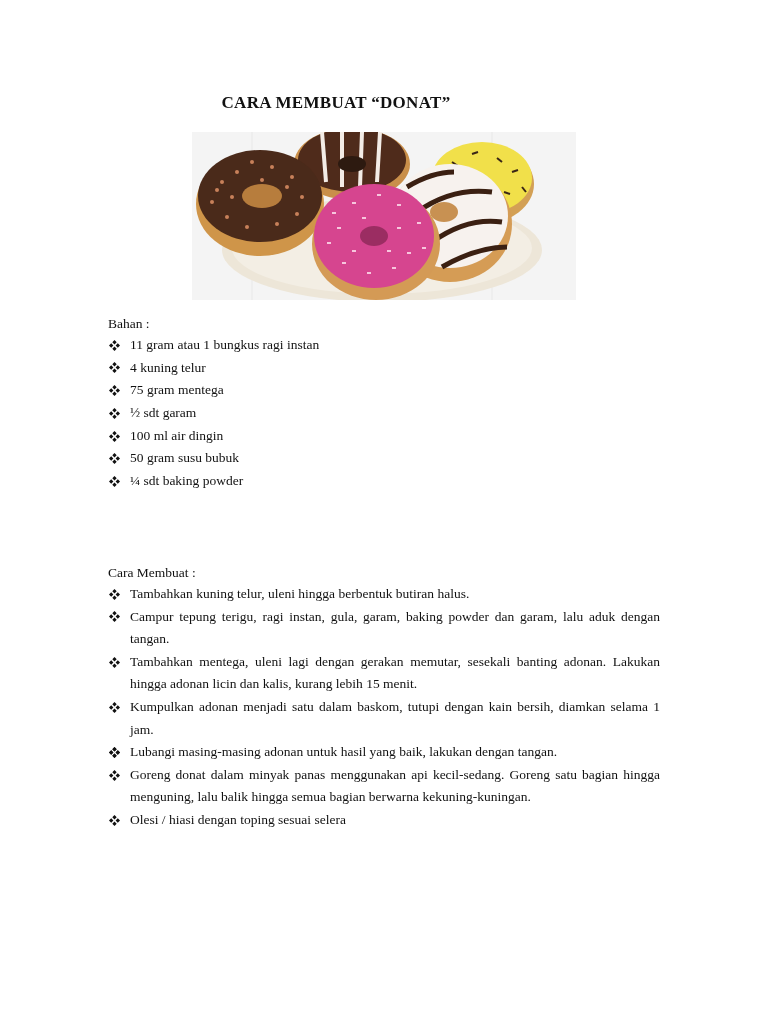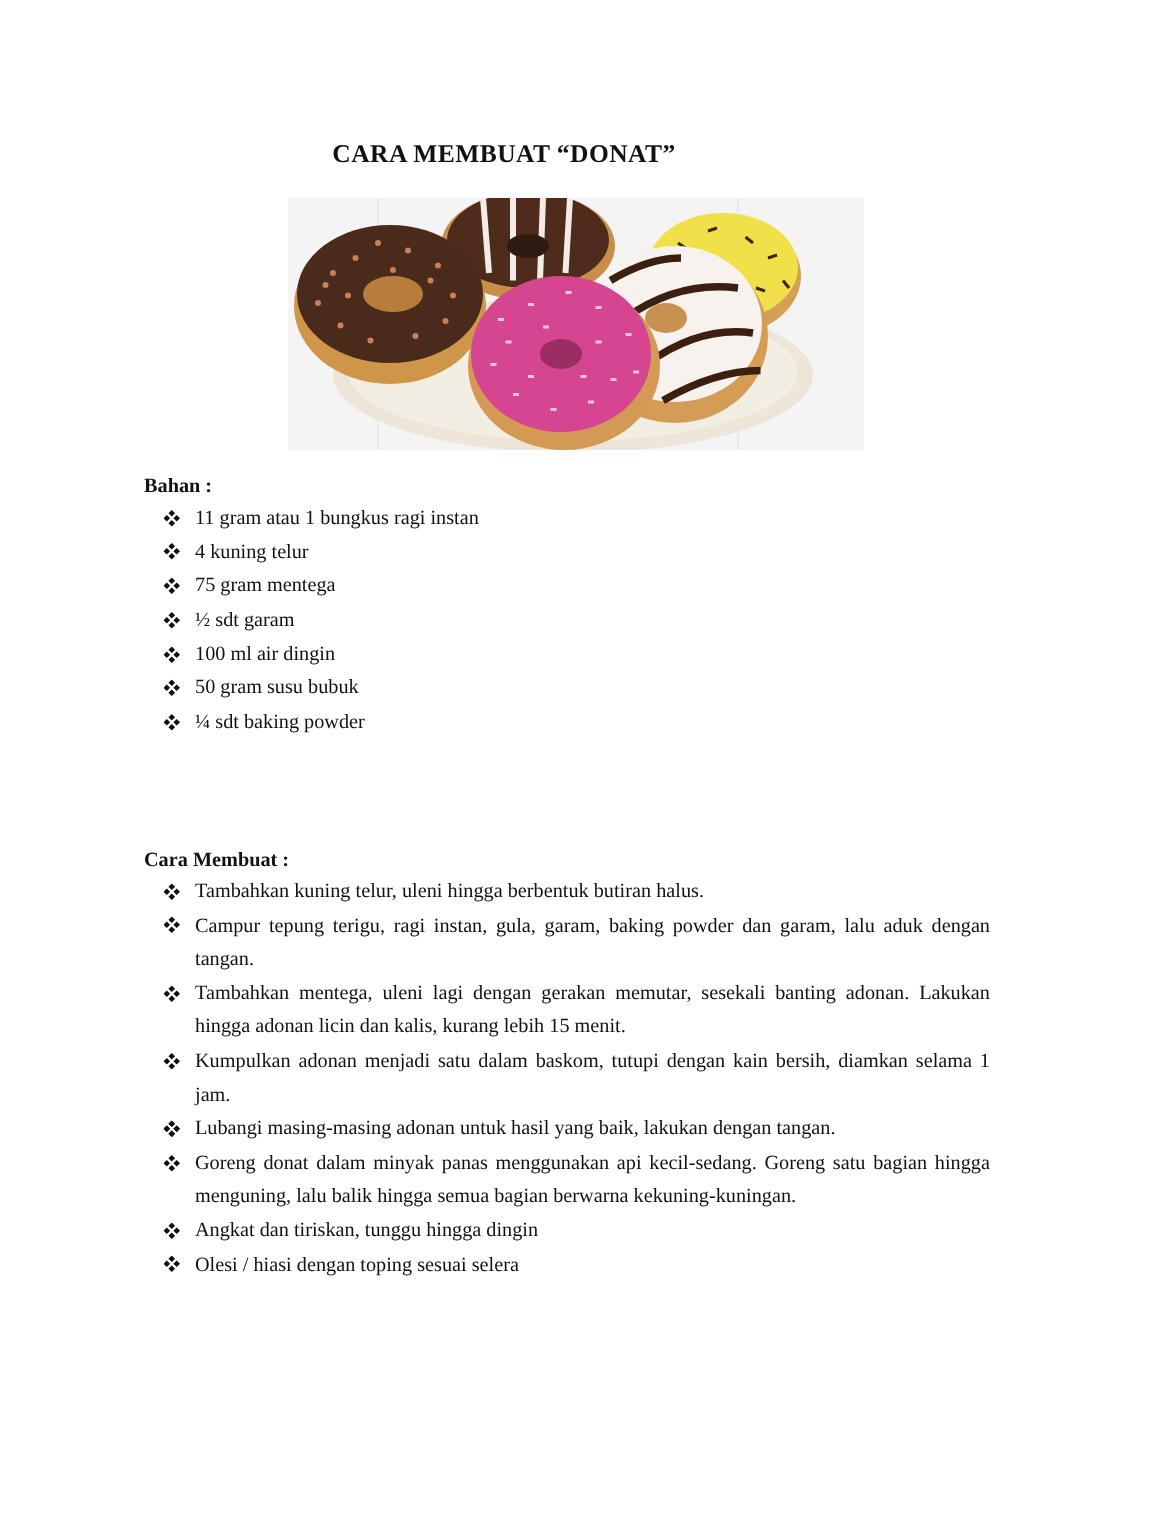--- a/index.html
+++ b/index.html
@@ -10,21 +10,21 @@
   .title {
     position: absolute; top: 93px; left: 0; width: 672px; text-align: center;
     font-size: 17px; font-weight: bold; letter-spacing: 0.3px;
   }
   .photo {
     position: absolute; left: 192px; top: 132px; width: 384px; height: 168px;
     overflow: hidden; background: linear-gradient(90deg,#f3f3f3,#ffffff 40%,#f4f4f4);
   }
   .photo svg { display: block; }
   .section-label {
-    position: absolute; left: 96px; font-size: 13.5px; font-weight: bold;
+    position: absolute; left: 108px; font-size: 13.5px; font-weight: normal;
   }
   ul.bullets {
     position: absolute; left: 108px; margin: 0; padding: 0; list-style: none;
     font-size: 13.5px; width: 552px;
   }
   ul.bullets li { position: relative; padding-left: 22px; }
   ul.ing li { height: 22.7px; line-height: 22.7px; }
   ul.steps li { line-height: 22.6px; text-align: justify; }
   .bullet {
     position: absolute; left: 0; top: 0; width: 12px; height: 22.6px;
@@ -191,21 +191,16 @@
         </span><span>Lubangi masing-masing adonan untuk hasil yang baik, lakukan dengan tangan.</span></li>
     <li><span class="bullet">
           <svg width="11" height="11" viewBox="0 0 10 10">
             <path d="M5 0 L7 2 L5 4 L3 2Z M5 6 L7 8 L5 10 L3 8Z M0 5 L2 3 L4 5 L2 7Z M6 5 L8 3 L10 5 L8 7Z" fill="#111"></path>
           </svg>
         </span><span>Goreng donat dalam minyak panas menggunakan api kecil-sedang. Goreng satu bagian hingga menguning, lalu balik hingga semua bagian berwarna kekuning-kuningan.</span></li>
     <li><span class="bullet">
           <svg width="11" height="11" viewBox="0 0 10 10">
             <path d="M5 0 L7 2 L5 4 L3 2Z M5 6 L7 8 L5 10 L3 8Z M0 5 L2 3 L4 5 L2 7Z M6 5 L8 3 L10 5 L8 7Z" fill="#111"></path>
           </svg>
-        </span><span>Angkat dan tiriskan, tunggu hingga dingin</span></li>
-    <li><span class="bullet">
-          <svg width="11" height="11" viewBox="0 0 10 10">
-            <path d="M5 0 L7 2 L5 4 L3 2Z M5 6 L7 8 L5 10 L3 8Z M0 5 L2 3 L4 5 L2 7Z M6 5 L8 3 L10 5 L8 7Z" fill="#111"></path>
-          </svg>
         </span><span>Olesi / hiasi dengan toping sesuai selera</span></li>
   </ul>
 
 </div>
 
 </body></html>

